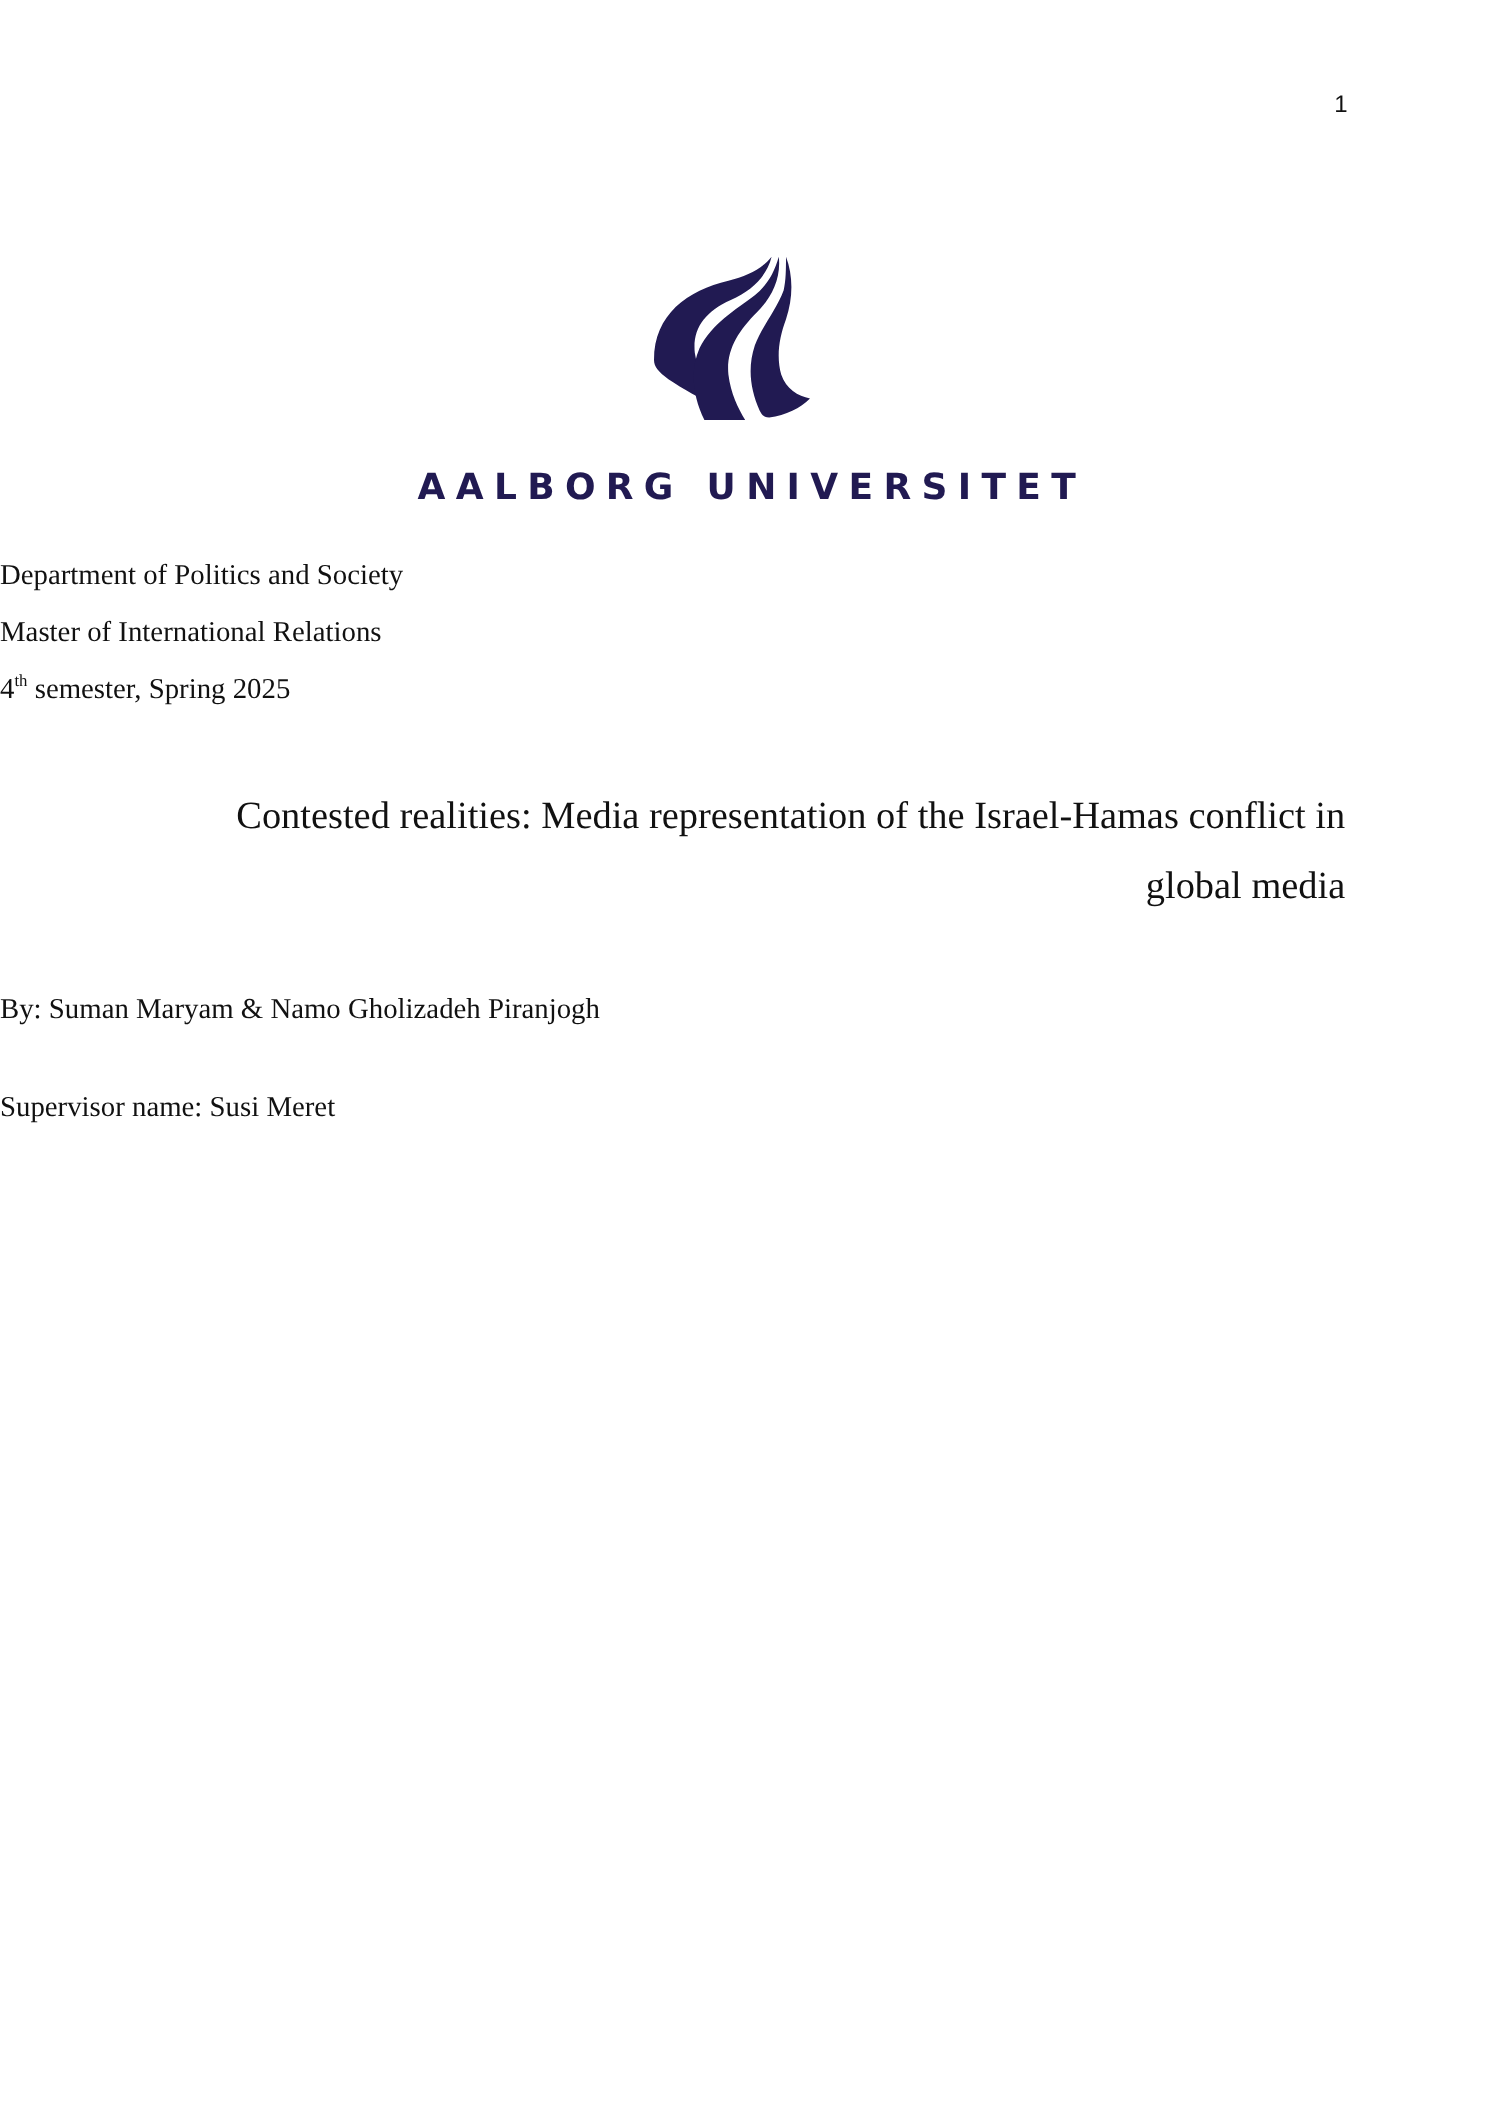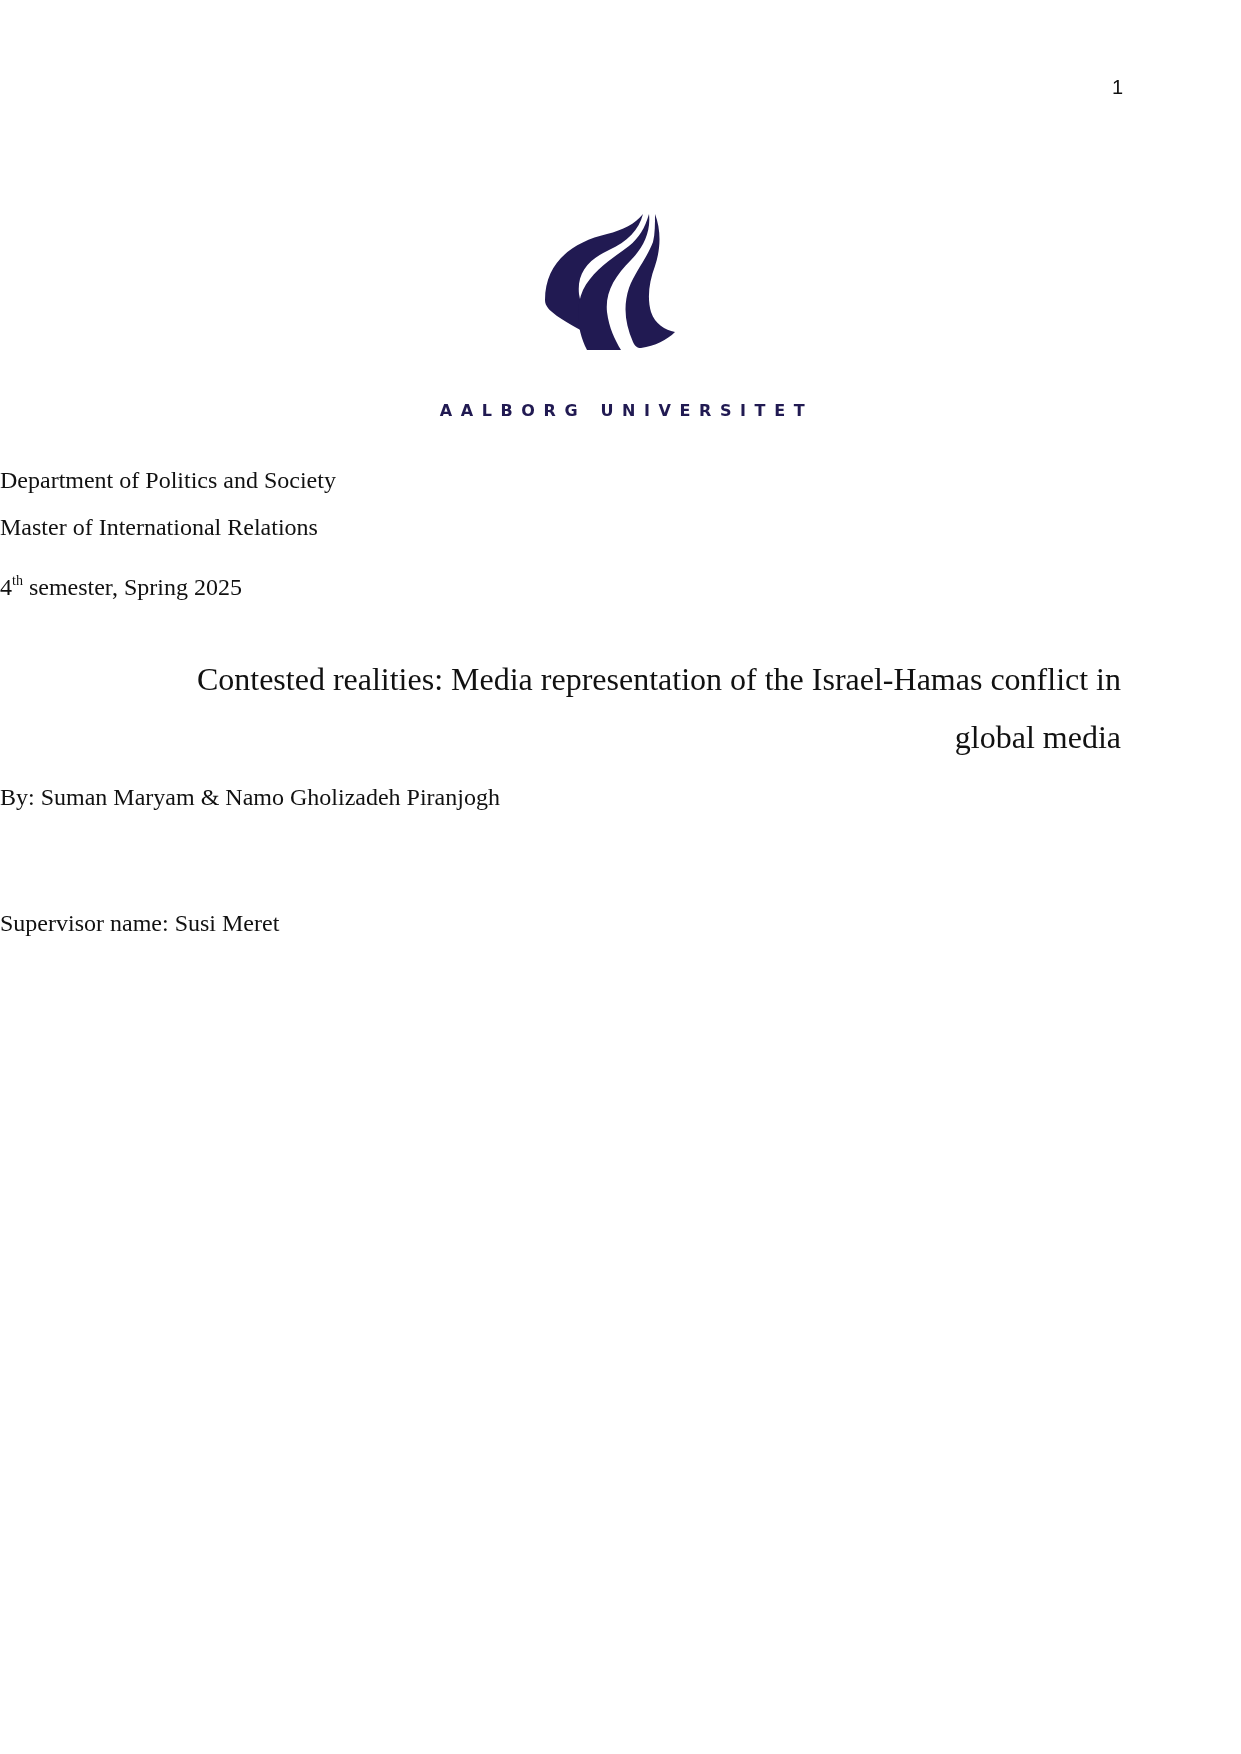--- a/index.html
+++ b/index.html
@@ -37,53 +37,52 @@
       margin-left: -16px;
     }
     .wordmark {
       position: absolute;
       top: 389px;
       left: 0;
       width: 1241px;
       text-align: center;
       font-family: "DejaVu Sans", "Liberation Sans", sans-serif;
       font-weight: bold;
-      font-size: 16px;
+      font-size: 30px;
       letter-spacing: 8.6px;
       color: #211a52;
       padding-left: 12px;
       box-sizing: border-box;
-      margin-top: 12px;
     }
     .center-line {
       position: absolute;
       left: 0;
       width: 1241px;
       font-size: 24px;
       line-height: 30px;
     }
     .dept { top: 465px; }
     .program { top: 512px; }
-    .semester { top: 560px; margin-top: 12px; }
+    .semester { top: 560px; }
     .semester sup {
       font-size: 14px;
       vertical-align: 0;
       position: relative;
       top: -10px;
     }
     .title {
       position: absolute;
       top: 650px;
       left: 120px;
       width: 1001px;
       text-align: right;
       font-size: 32px;
       line-height: 58px;
     }
-    .authors { top: 782px; }
+    .authors { top: 826px; }
     .supervisor { top: 871px; margin-top: 37px; }
   </style>
 </head>
 <body>
 
 <div class="page-number">1</div>
 
 <div class="logo-wrap">
   <svg class="logo-mark" viewBox="0 0 140 140" xmlns="http://www.w3.org/2000/svg">
     <g fill="#211a52">

